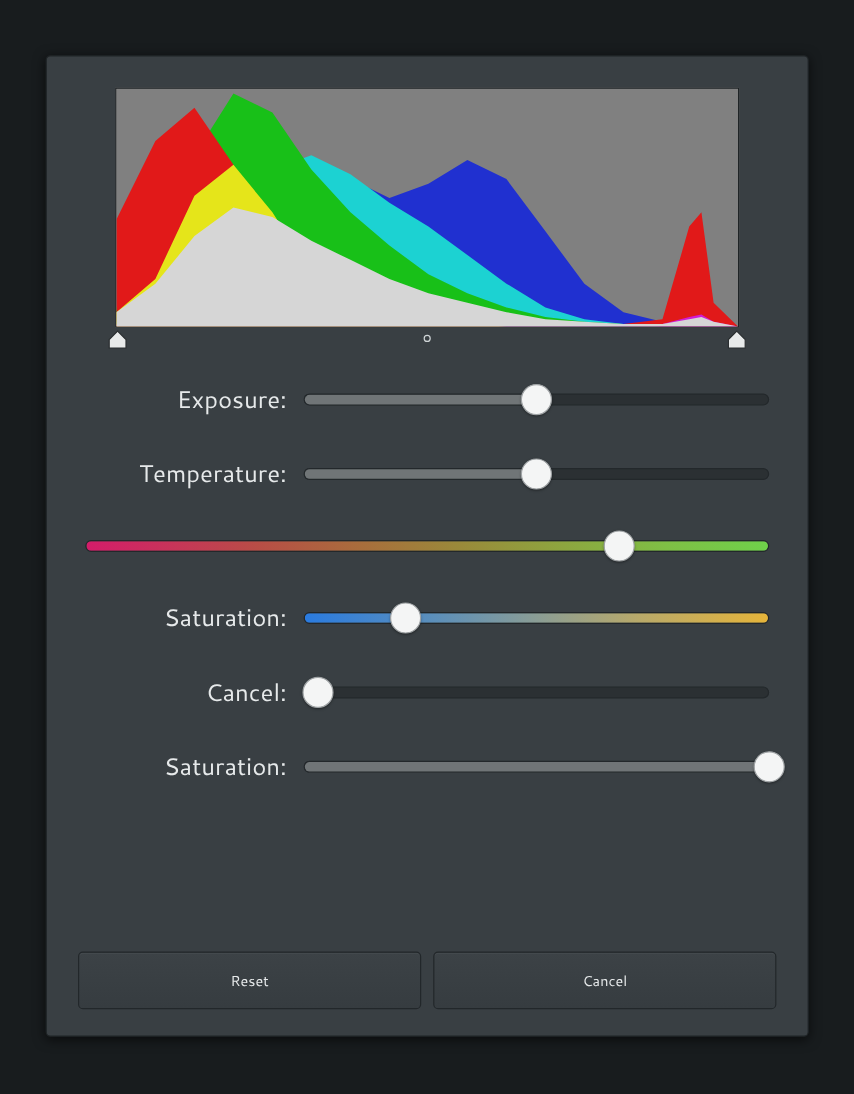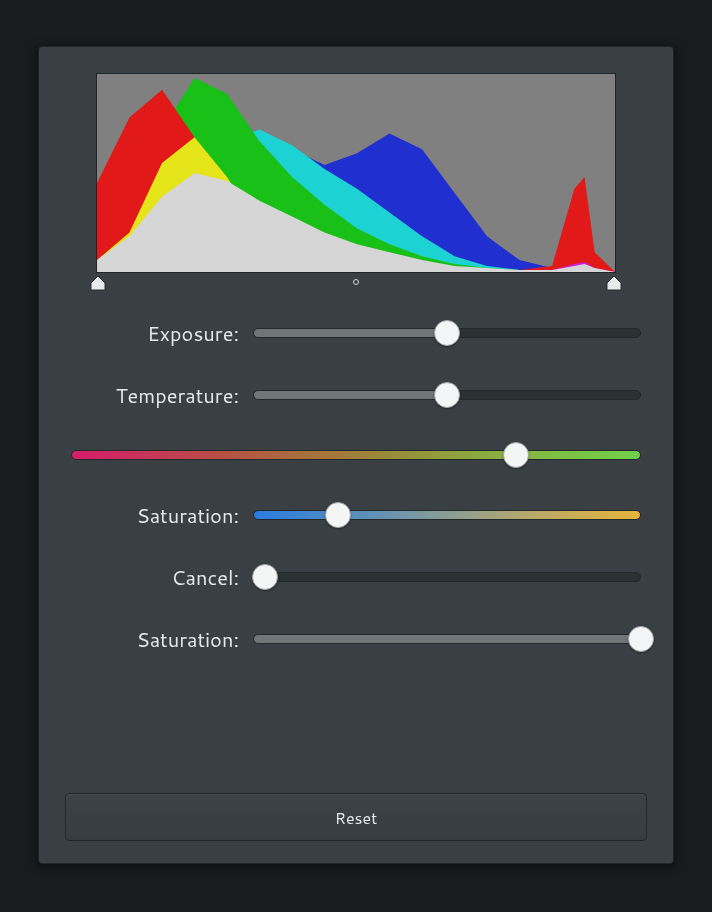--- a/index.html
+++ b/index.html
@@ -144,21 +144,21 @@
     display: flex;
     gap: 10px;
   }
   .btn {
     flex: 1;
     height: 48px;
     background: linear-gradient(to bottom, #3c4246, #363c40);
     border: 1px solid #22272a;
     border-radius: 4px;
     color: #e6e9ea;
-    font-size: 16px;
+    font-size: 12px;
     font-weight: 400;
     display: flex;
     align-items: center;
     justify-content: center;
     cursor: pointer;
     box-shadow: inset 0 1px 0 rgba(255,255,255,0.04);
   }
 </style>
 </head>
 <body>
@@ -237,16 +237,17 @@
           <div class="track-wrap">
             <div class="track plain-bg"></div>
             <div class="track-fill" style="width: 100%;"></div>
             <div class="thumb" style="left: 100%;"></div>
           </div>
         </div>
       </div>
 
     <div class="button-row">
       <div class="btn">Reset</div>
+      <div class="btn">Cancel</div>
     </div>
 
   </div>
 </div>
 
 </body></html>

